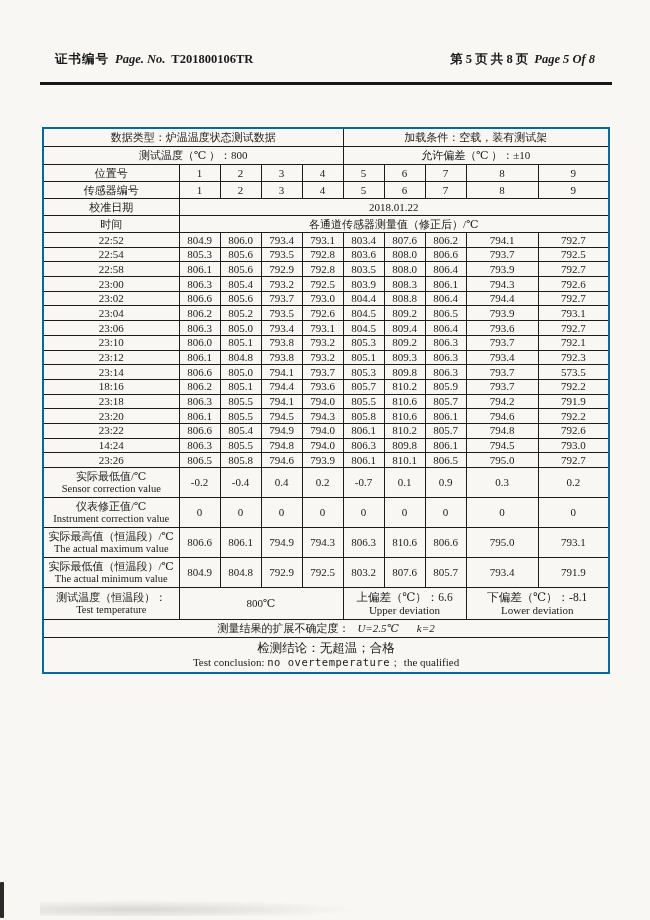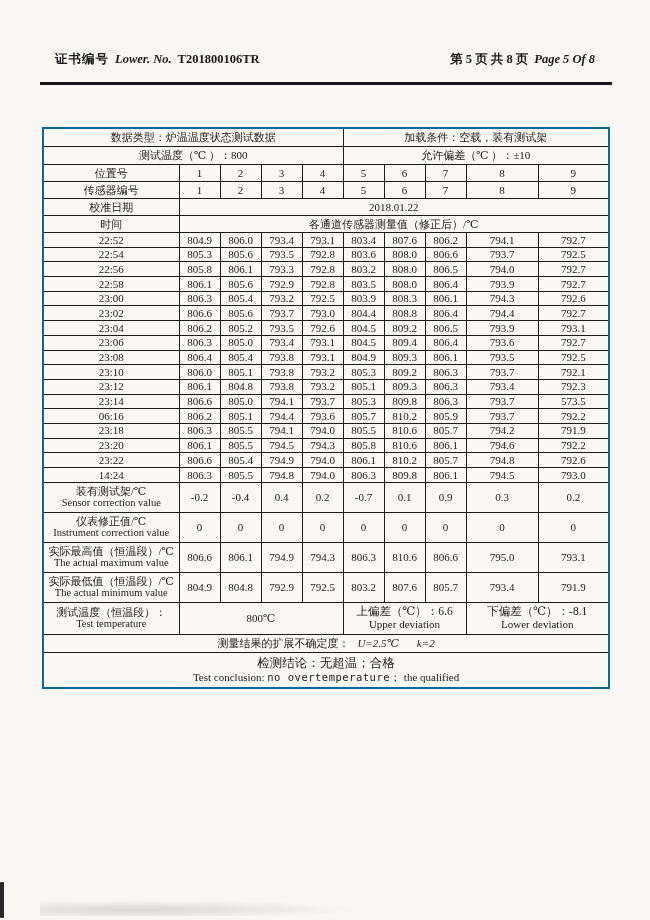--- a/index.html
+++ b/index.html
@@ -65,21 +65,21 @@
   .ital { font-style: italic; }
   .gap { display: inline-block; width: 18px; }
   .gap2 { display: inline-block; width: 8px; }
   .mono { font-family: "DejaVu Sans Mono", monospace; font-size: 10.5px; letter-spacing: 0.5px; }
 </style>
 </head>
 <body>
 
 <div class="hdr">
   <div>
-    <span class="zh">证书编号</span><span class="sp"></span><span class="it">Lower. No.</span><span class="sp"></span><span>T201800106TR</span>
+    <span class="zh">证书编号</span><span class="sp"></span><span class="it">Page. No.</span><span class="sp"></span><span>T201800106TR</span>
   </div>
   <div>
     <span>第 5 页 共 8 页</span><span class="sp"></span><span class="it">Page 5 Of 8</span>
   </div>
 </div>
 <div class="rule"></div>
 
 <table class="cert">
   <colgroup>
     <col style="width:136px">
@@ -154,32 +154,20 @@
         <td>805.6</td>
         <td>793.5</td>
         <td>792.8</td>
         <td>803.6</td>
         <td>808.0</td>
         <td>806.6</td>
         <td>793.7</td>
         <td>792.5</td>
       </tr>
       <tr class="r-data">
-        <td>22:56</td>
-        <td>805.8</td>
-        <td>806.1</td>
-        <td>793.3</td>
-        <td>792.8</td>
-        <td>803.2</td>
-        <td>808.0</td>
-        <td>806.5</td>
-        <td>794.0</td>
-        <td>792.7</td>
-      </tr>
-      <tr class="r-data">
         <td>22:58</td>
         <td>806.1</td>
         <td>805.6</td>
         <td>792.9</td>
         <td>792.8</td>
         <td>803.5</td>
         <td>808.0</td>
         <td>806.4</td>
         <td>793.9</td>
         <td>792.7</td>
@@ -226,32 +214,20 @@
         <td>805.0</td>
         <td>793.4</td>
         <td>793.1</td>
         <td>804.5</td>
         <td>809.4</td>
         <td>806.4</td>
         <td>793.6</td>
         <td>792.7</td>
       </tr>
       <tr class="r-data">
-        <td>23:08</td>
-        <td>806.4</td>
-        <td>805.4</td>
-        <td>793.8</td>
-        <td>793.1</td>
-        <td>804.9</td>
-        <td>809.3</td>
-        <td>806.1</td>
-        <td>793.5</td>
-        <td>792.5</td>
-      </tr>
-      <tr class="r-data">
         <td>23:10</td>
         <td>806.0</td>
         <td>805.1</td>
         <td>793.8</td>
         <td>793.2</td>
         <td>805.3</td>
         <td>809.2</td>
         <td>806.3</td>
         <td>793.7</td>
         <td>792.1</td>
@@ -274,21 +250,21 @@
         <td>805.0</td>
         <td>794.1</td>
         <td>793.7</td>
         <td>805.3</td>
         <td>809.8</td>
         <td>806.3</td>
         <td>793.7</td>
         <td>573.5</td>
       </tr>
       <tr class="r-data">
-        <td>06:16</td>
+        <td>18:16</td>
         <td>806.2</td>
         <td>805.1</td>
         <td>794.4</td>
         <td>793.6</td>
         <td>805.7</td>
         <td>810.2</td>
         <td>805.9</td>
         <td>793.7</td>
         <td>792.2</td>
       </tr>
@@ -333,25 +309,37 @@
         <td>806.3</td>
         <td>805.5</td>
         <td>794.8</td>
         <td>794.0</td>
         <td>806.3</td>
         <td>809.8</td>
         <td>806.1</td>
         <td>794.5</td>
         <td>793.0</td>
       </tr>
+      <tr class="r-data">
+        <td>23:26</td>
+        <td>806.5</td>
+        <td>805.8</td>
+        <td>794.6</td>
+        <td>793.9</td>
+        <td>806.1</td>
+        <td>810.1</td>
+        <td>806.5</td>
+        <td>795.0</td>
+        <td>792.7</td>
+      </tr>
     </tbody>
   <tbody>
     <tr class="r-sum">
       <td class="lbl2">
-        <span class="zh">装有测试架/℃</span>
+        <span class="zh">实际最低值/℃</span>
         <span class="en">Sensor correction value</span>
       </td>
     <td>-0.2</td>
         <td>-0.4</td>
         <td>0.4</td>
         <td>0.2</td>
         <td>-0.7</td>
         <td>0.1</td>
         <td>0.9</td>
         <td>0.3</td>

